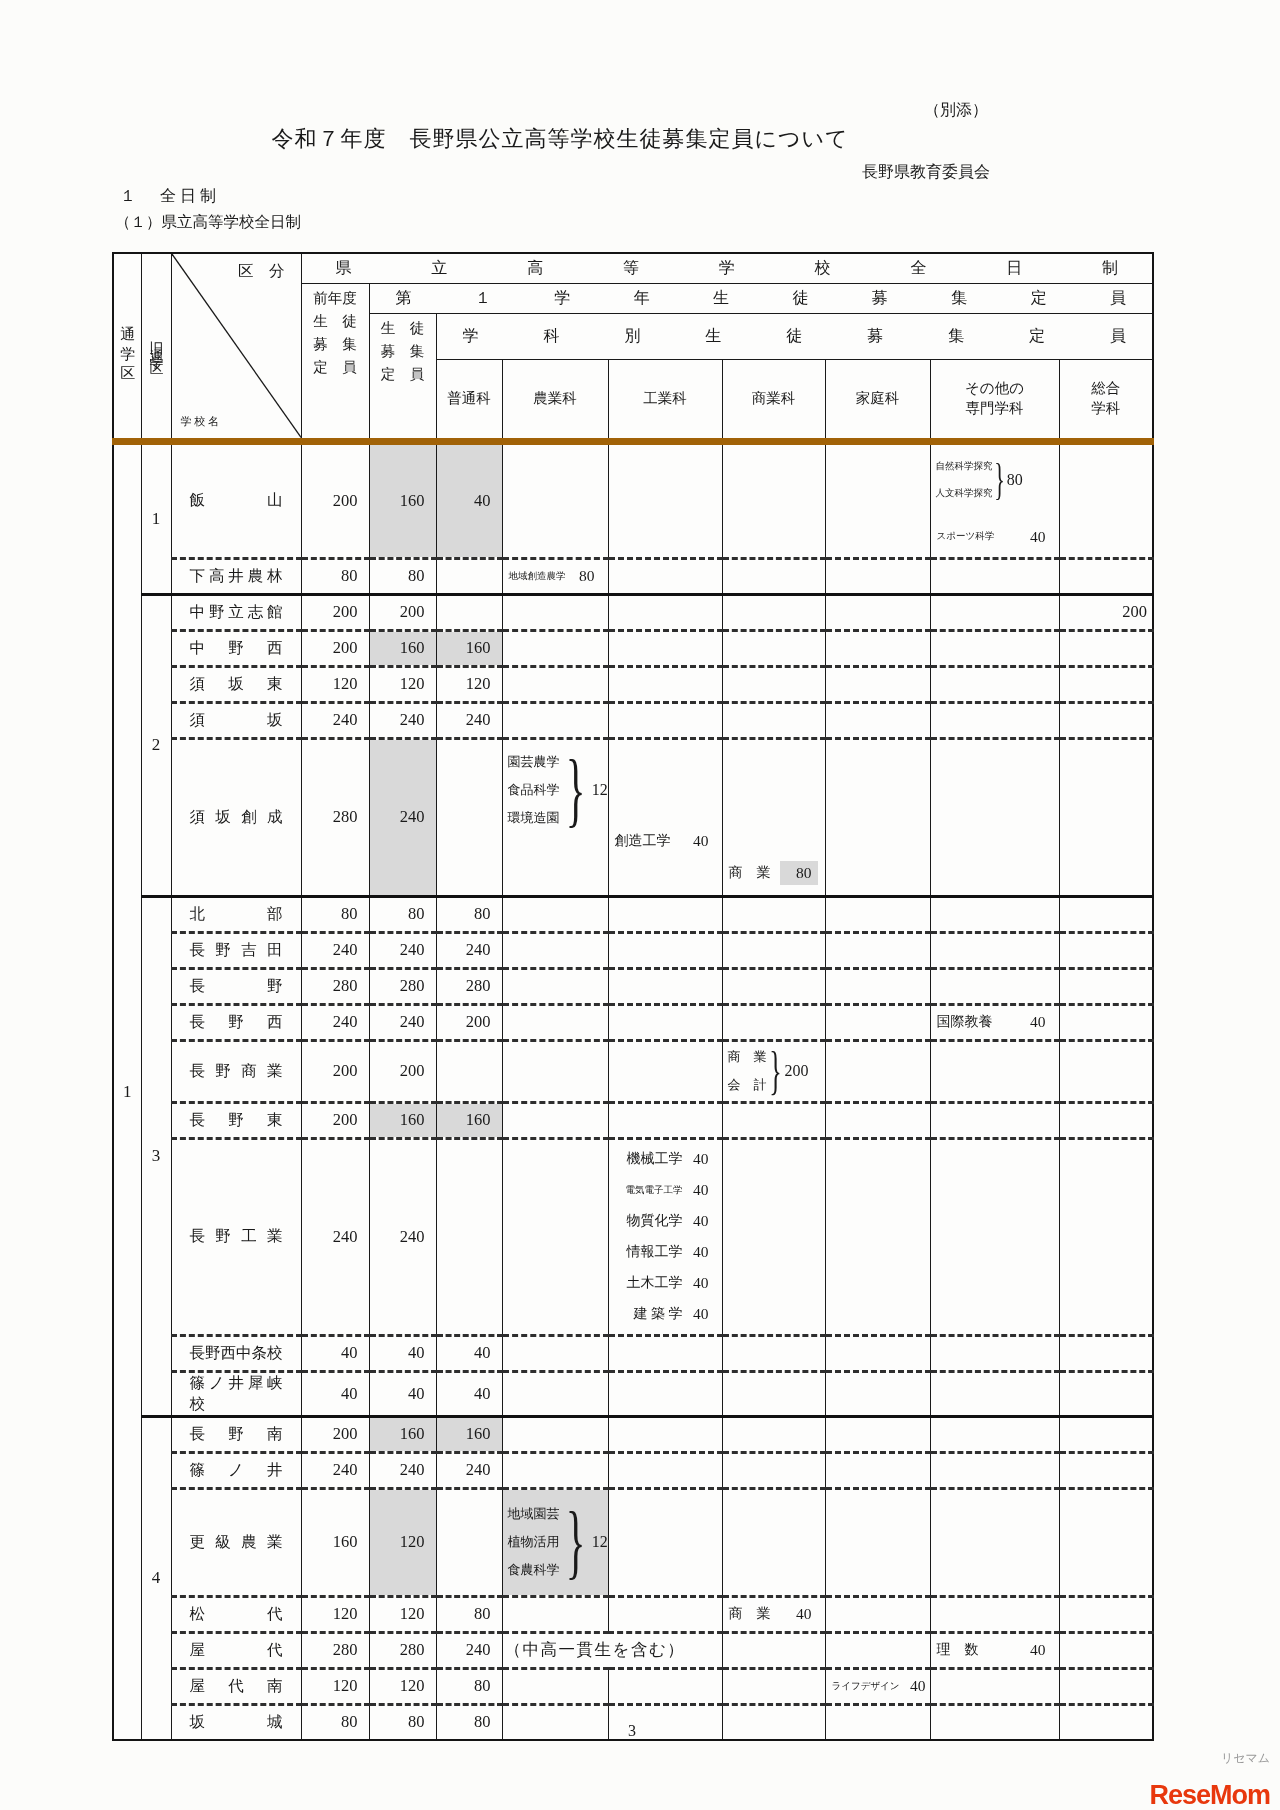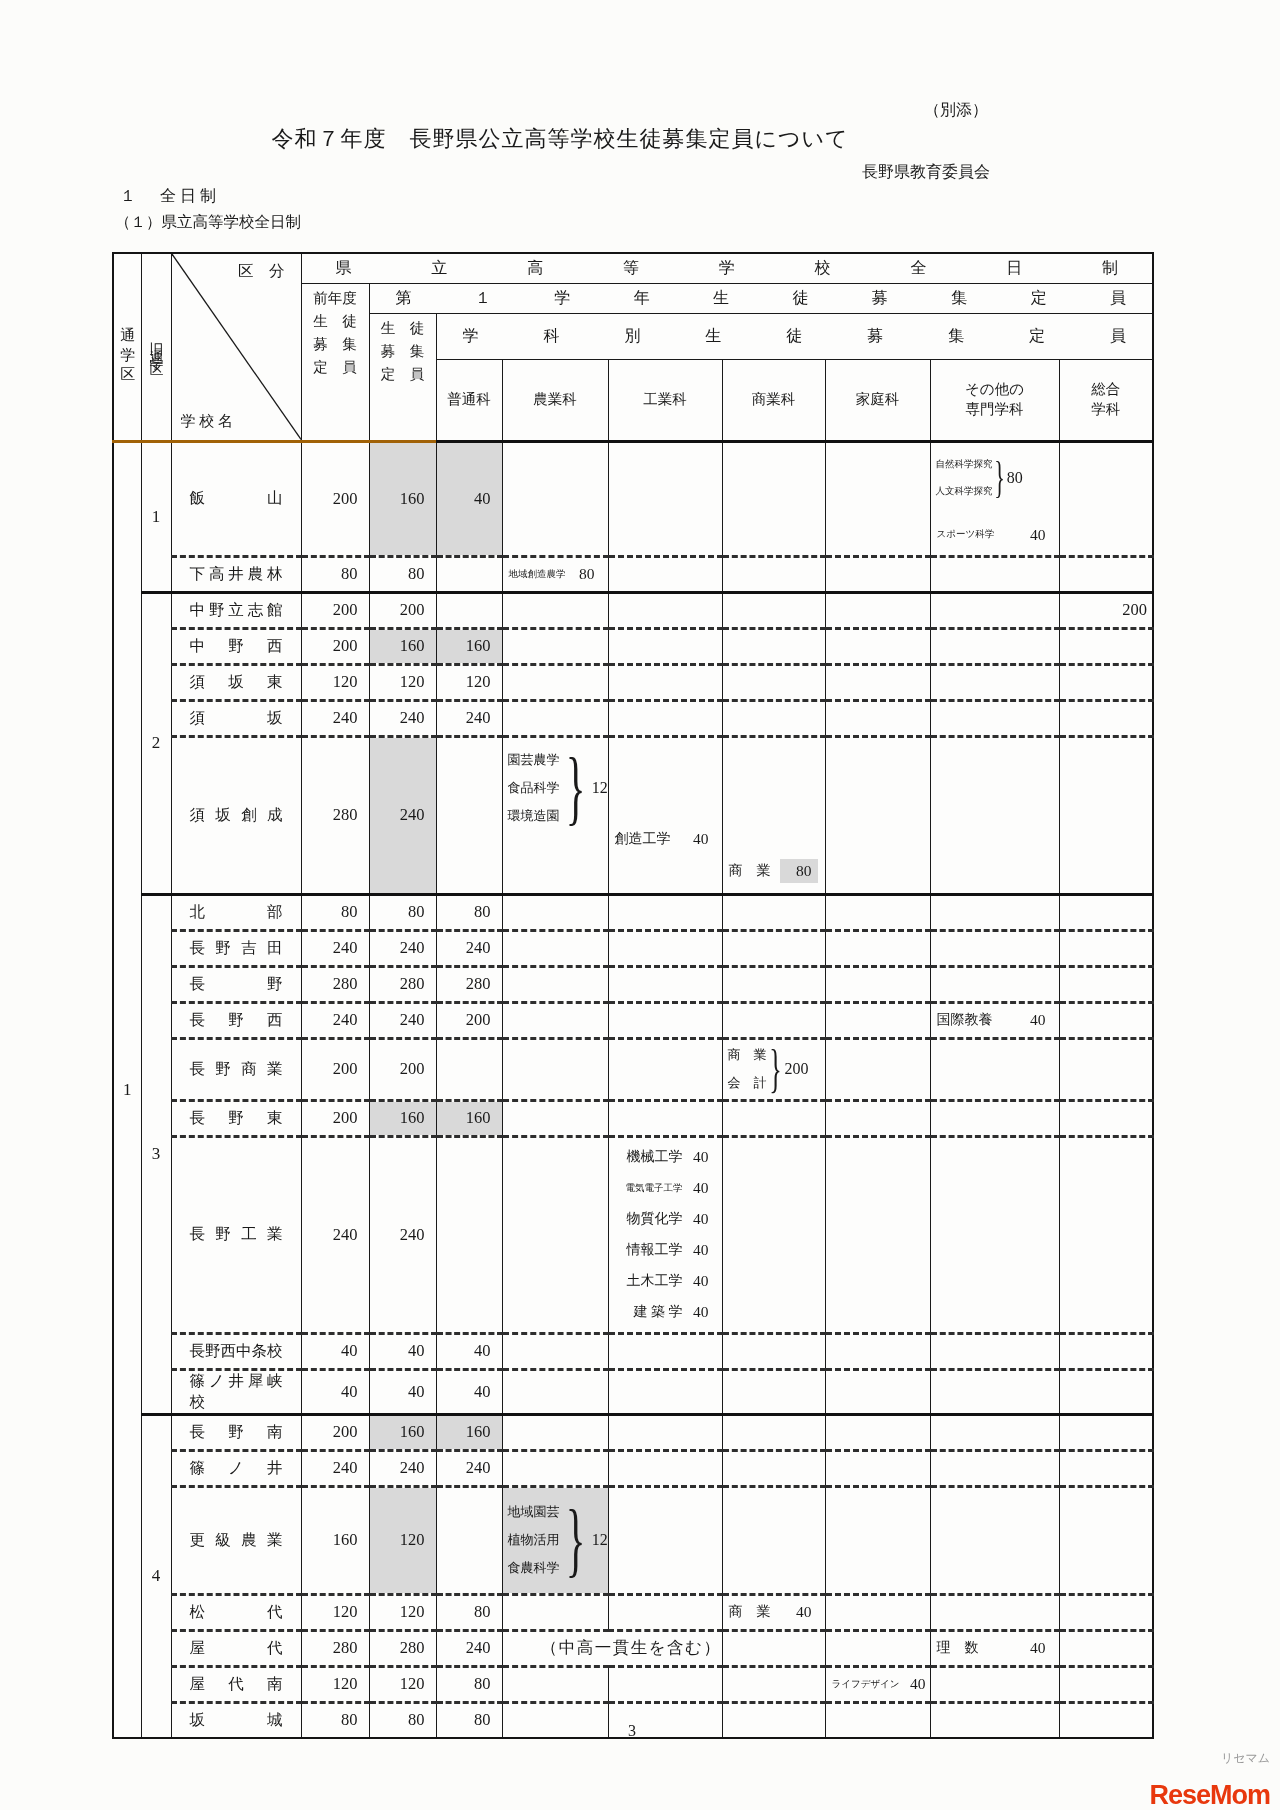--- a/index.html
+++ b/index.html
@@ -30,31 +30,31 @@
   thead tr:nth-child(4) th{border-bottom:3px solid #111;}
 
   .vhead{vertical-align:middle;text-align:center;}
   .v-text{writing-mode:vertical-rl;text-orientation:upright;font-size:15px;
     letter-spacing:20px;display:inline-block;}
   .v-text.oz{letter-spacing:7px;font-size:14px;}
 
   .diag-cell{position:relative;}
   .diag-cell svg{position:absolute;inset:0;width:100%;height:100%;}
   .kubun{position:absolute;top:7px;right:16px;font-size:15.5px;}
-  .gakkomei{position:absolute;bottom:9px;left:9px;font-size:15px;}
+  .gakkomei{position:absolute;bottom:9px;left:9px;font-size:11px;}
 
   .h-just{text-align:justify;text-align-last:justify;font-size:16px;padding:0 26px;}
   .h-top{padding:0 34px;}
   .h-prev,.h-quota{vertical-align:top;text-align:center;white-space:pre-line;
     font-size:14.5px;line-height:1.6;padding-top:3px;}
   .h-dept{text-align:center;font-size:14.5px;white-space:pre-line;line-height:1.35;}
 
   tbody td{background:#fdfdfc;}
   tbody tr td{border-top:3px dashed #2e2e2e;}
-  tbody tr.bfirst td{border-top:3px solid #a16207;}
+  tbody tr.bfirst td{border-top:7px solid #a16207;}
   tbody tr.gstart td{border-top:3.4px solid #111;}
   .zonecell,.ozcell{text-align:center;vertical-align:middle;font-size:17px;}
   .sname{font-size:15.5px;padding:0 18px;text-align:justify;text-align-last:justify;
     vertical-align:middle;letter-spacing:0;}
   .num{font-size:16.5px;text-align:right;padding-right:11px;vertical-align:middle;}
   .sh{background:#d9d9d9 !important;}
   .shcell{background:#d9d9d9 !important;}
 
   td.dept{vertical-align:middle;}
   td.va-top{vertical-align:top;padding-top:8px;}
@@ -76,21 +76,21 @@
   .blabels{display:flex;flex-direction:column;}
   .blabels div{font-size:13px;white-space:nowrap;padding:5px 0;}
   .blabels.smalllab div{font-size:9.5px;padding:7px 0;}
   .brc{font-weight:300;line-height:0.9;transform:scaleX(0.5);transform-origin:center;
     margin:0 -6px 0 -4px;}
   .brc.b2{font-size:52px;}
   .brc.b2s{font-size:44px;}
   .brc.b3{font-size:82px;}
   .bval{font-size:16px;margin-left:3px;}
 
-  td.notecell{font-size:16.5px;text-align:right;padding-left:18px;letter-spacing:1.5px;
+  td.notecell{font-size:16.5px;text-align:left;padding-left:2px;letter-spacing:1.5px;
     vertical-align:middle;white-space:nowrap;}
 
   .pagenum{position:absolute;top:1722px;left:112px;width:1040px;text-align:center;
     font-size:16px;}
   .logo{position:absolute;top:1752px;right:10px;text-align:right;line-height:1;}
   .logo-sub{display:block;font-size:12px;color:#999;
     font-family:"Liberation Sans",sans-serif;margin-bottom:18px;}
   .logo-main{font-size:27px;font-weight:bold;color:#e8380d;
     font-family:"Liberation Sans",sans-serif;letter-spacing:-1px;}
 </style>

